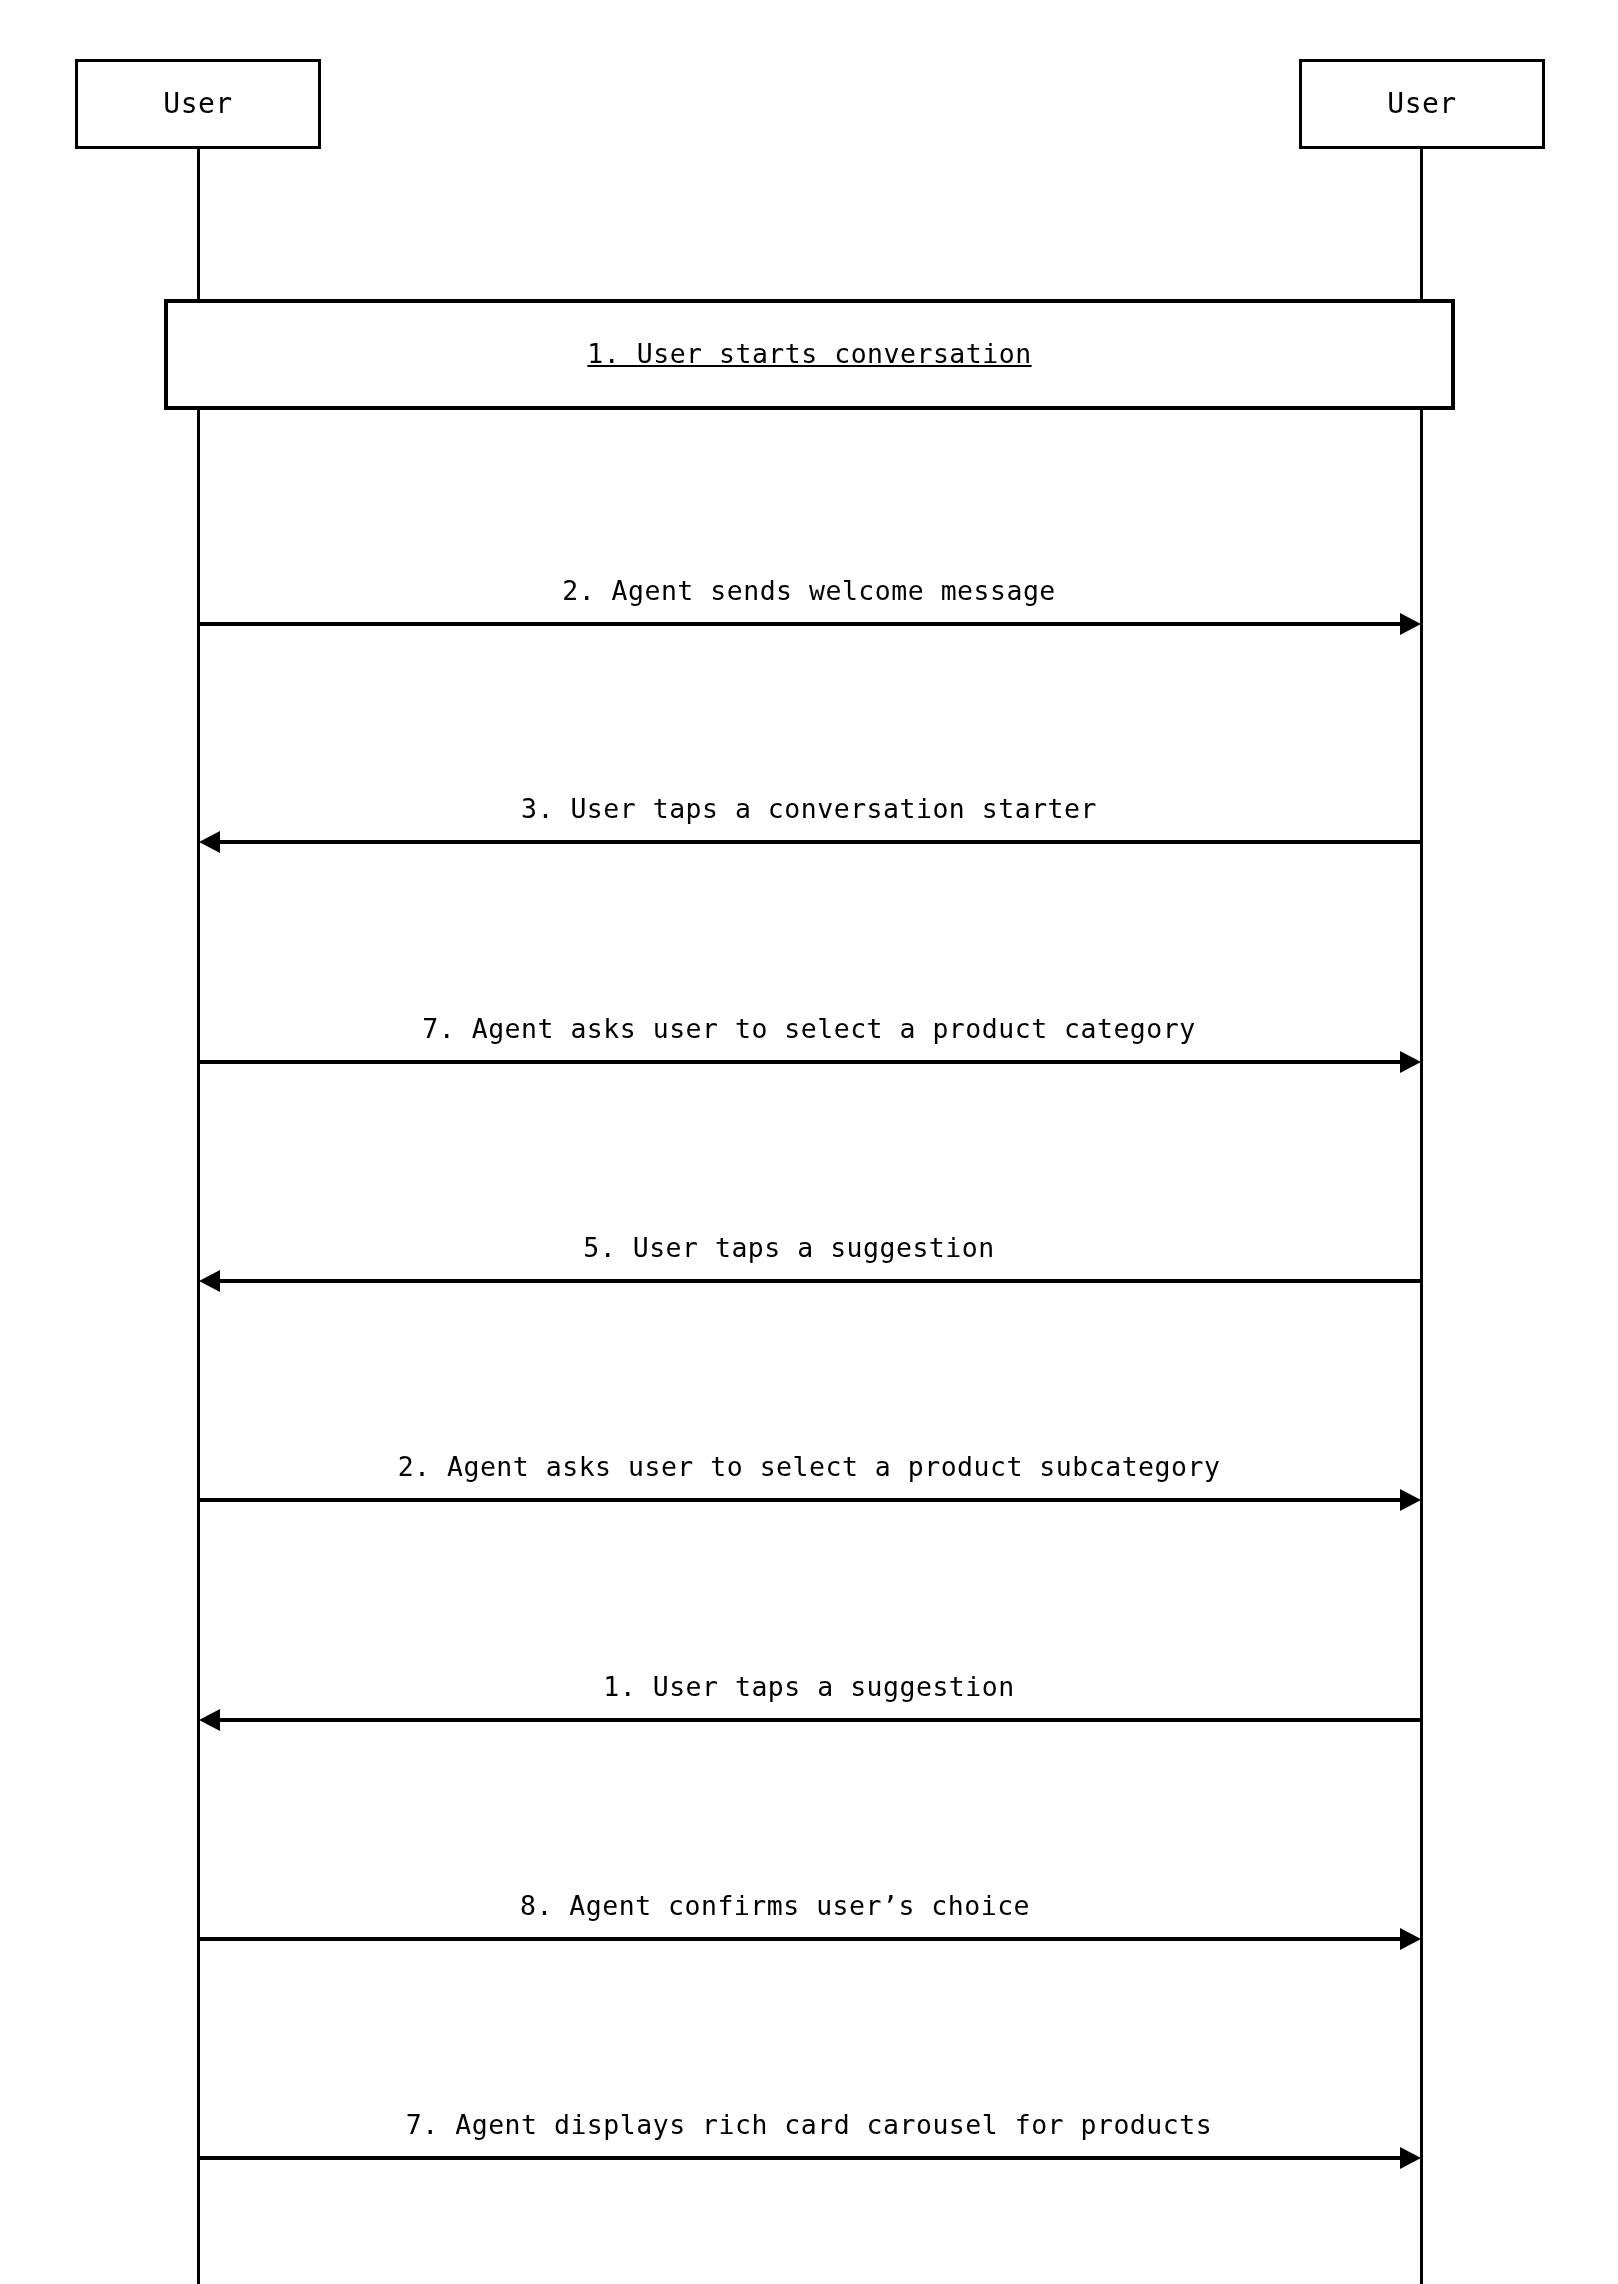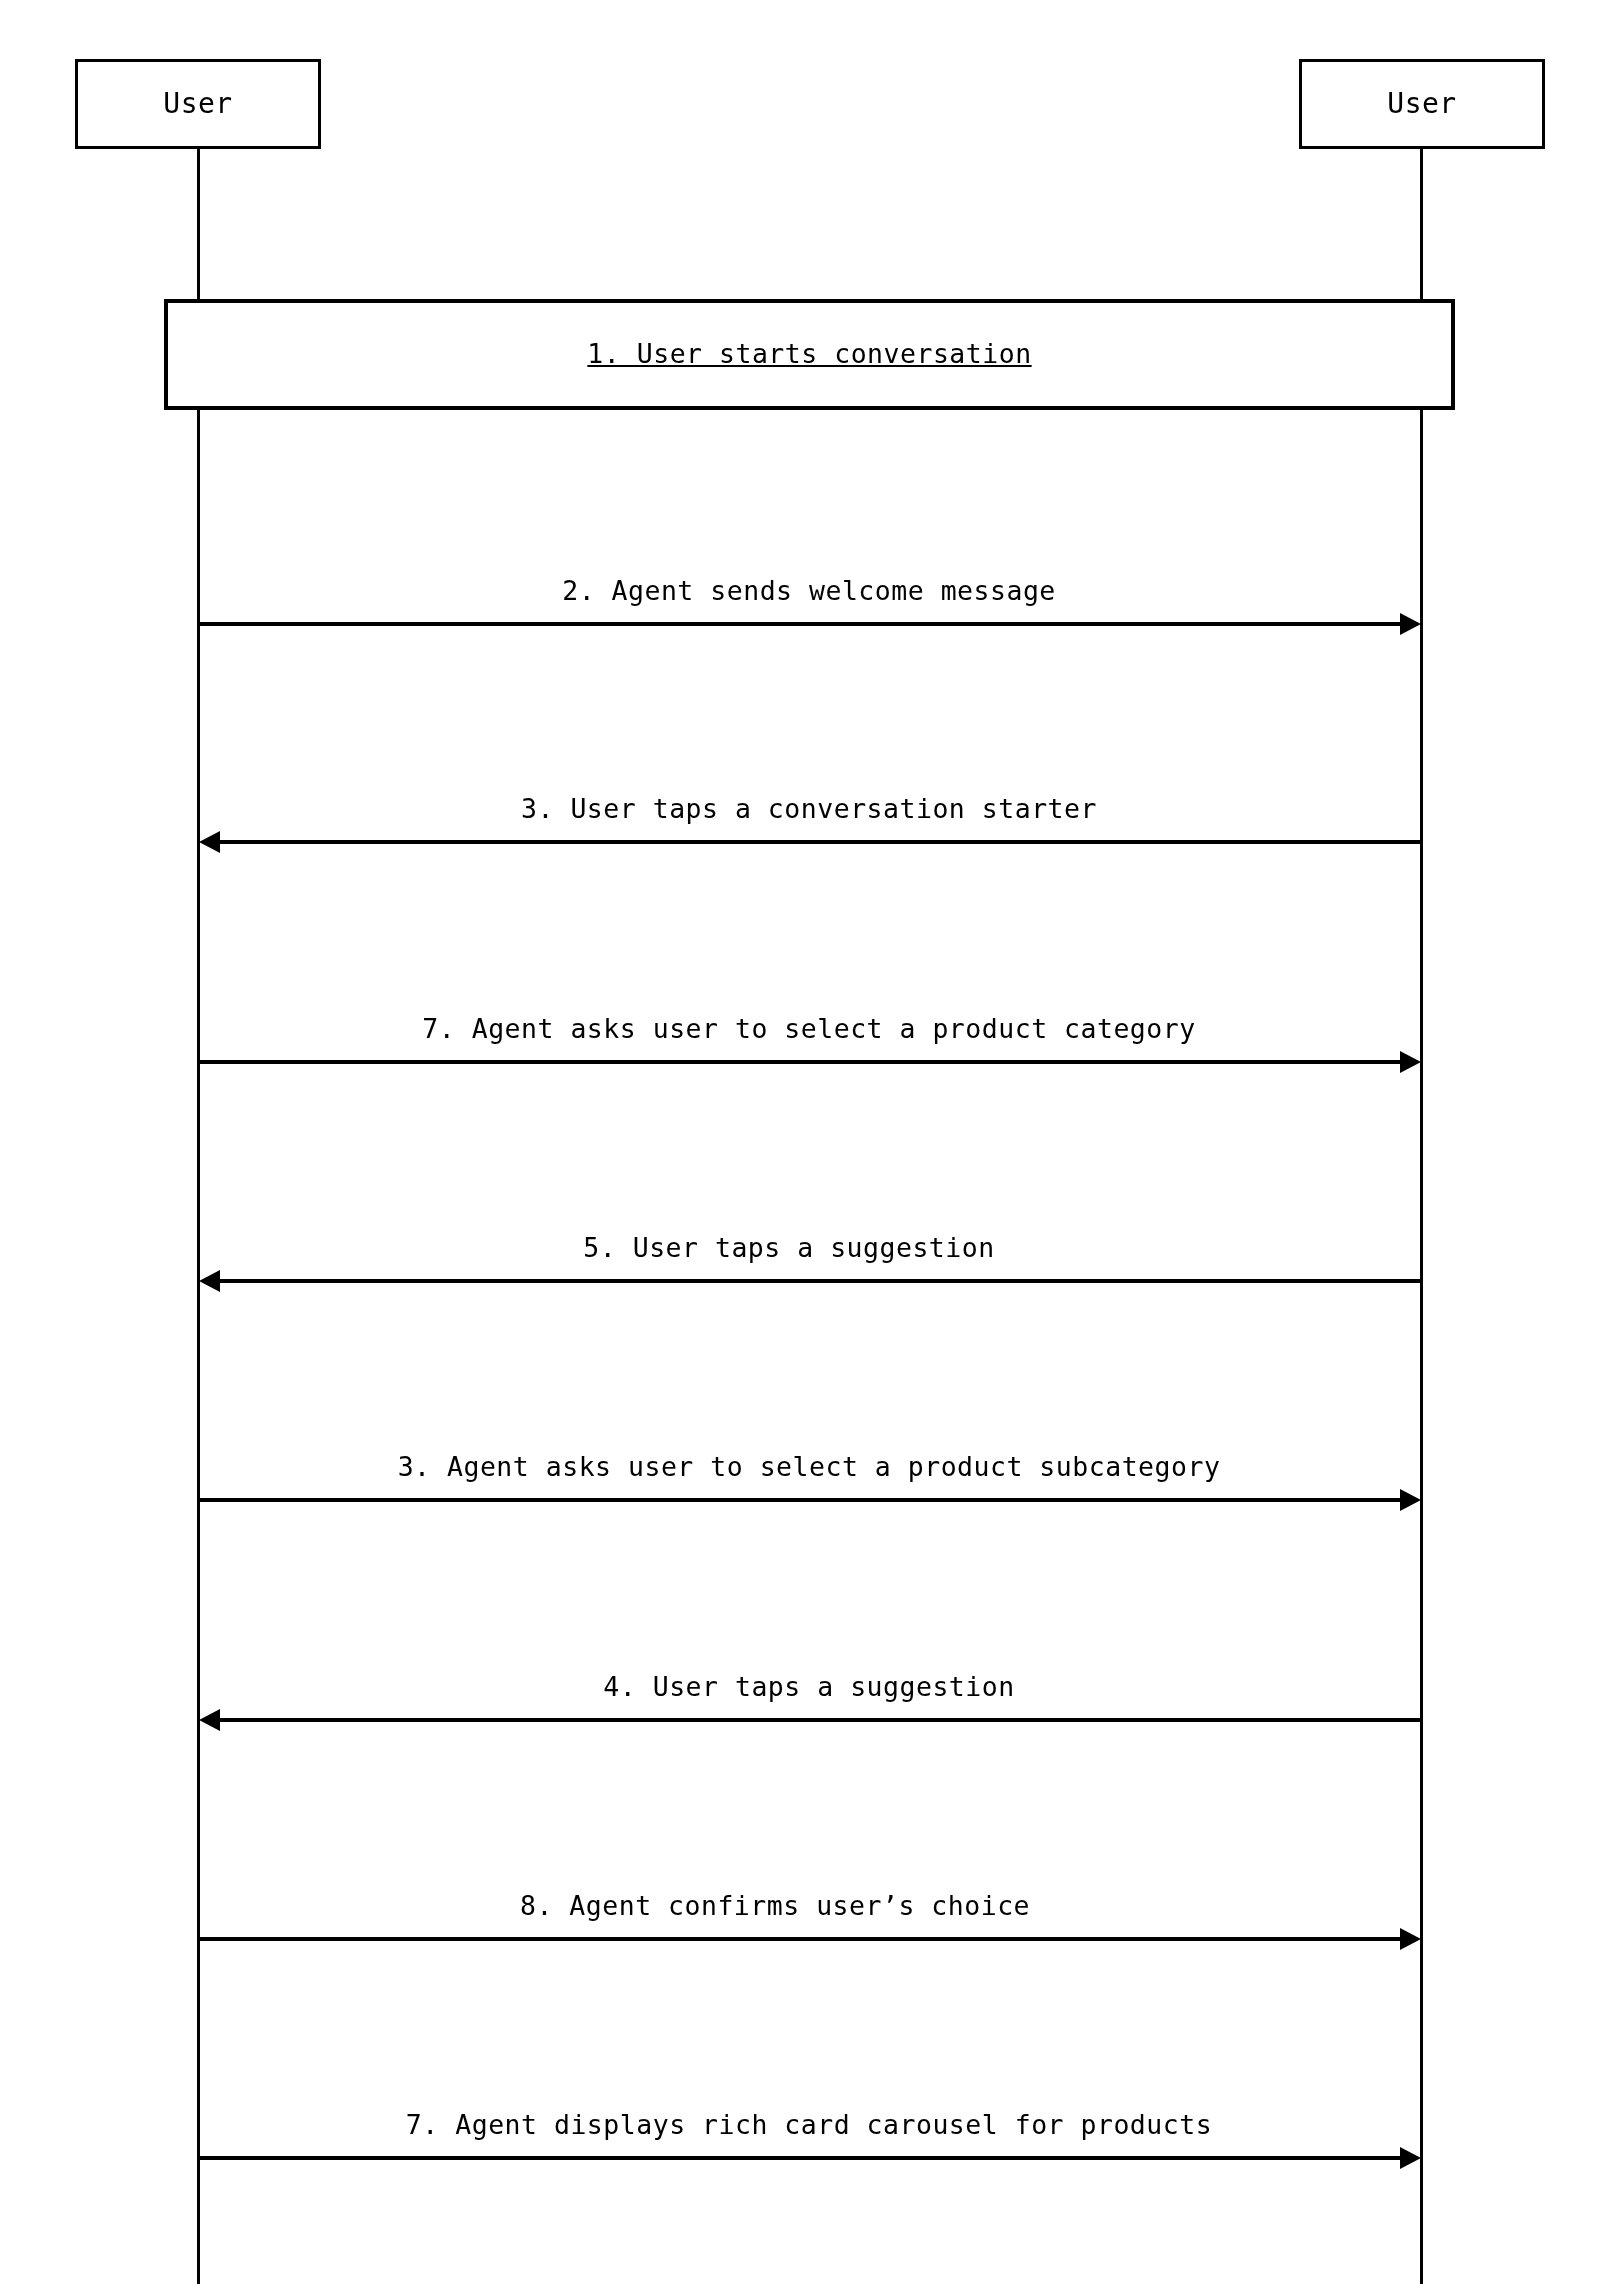--- a/index.html
+++ b/index.html
@@ -140,27 +140,27 @@
 
   <div class="message" style="left:0; top:1279px; width:1619px;">
     <div class="msg-line" style="left:220px; width:1202px;"></div>
     <div class="msg-head left" style="left:199px;"></div>
     <div class="msg-label" style="left:789px; top:-48px;">5. User taps a suggestion</div>
   </div>
 
   <div class="message" style="left:0; top:1498px; width:1619px;">
     <div class="msg-line" style="left:199px; width:1201px;"></div>
     <div class="msg-head right" style="left:1400px;"></div>
-    <div class="msg-label" style="left:809px; top:-48px;">3. Agent asks user to select a product subcategory</div>
+    <div class="msg-label" style="left:809px; top:-48px;">2. Agent asks user to select a product subcategory</div>
   </div>
 
   <div class="message" style="left:0; top:1718px; width:1619px;">
     <div class="msg-line" style="left:220px; width:1202px;"></div>
     <div class="msg-head left" style="left:199px;"></div>
-    <div class="msg-label" style="left:809px; top:-48px;">4. User taps a suggestion</div>
+    <div class="msg-label" style="left:809px; top:-48px;">1. User taps a suggestion</div>
   </div>
 
   <div class="message" style="left:0; top:1937px; width:1619px;">
     <div class="msg-line" style="left:199px; width:1201px;"></div>
     <div class="msg-head right" style="left:1400px;"></div>
     <div class="msg-label" style="left:775px; top:-48px;">8. Agent confirms user’s choice</div>
   </div>
 
   <div class="message" style="left:0; top:2156px; width:1619px;">
     <div class="msg-line" style="left:199px; width:1201px;"></div>

